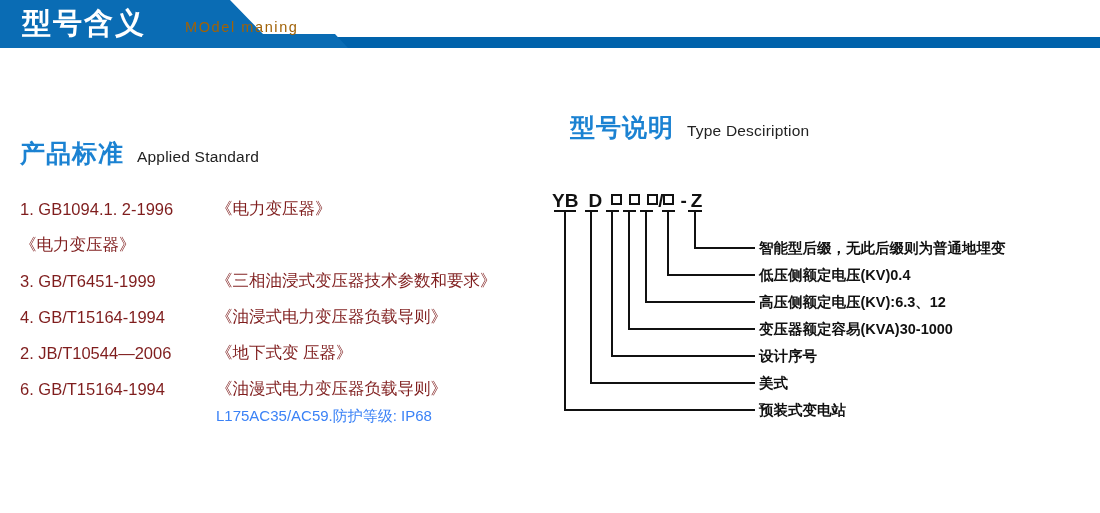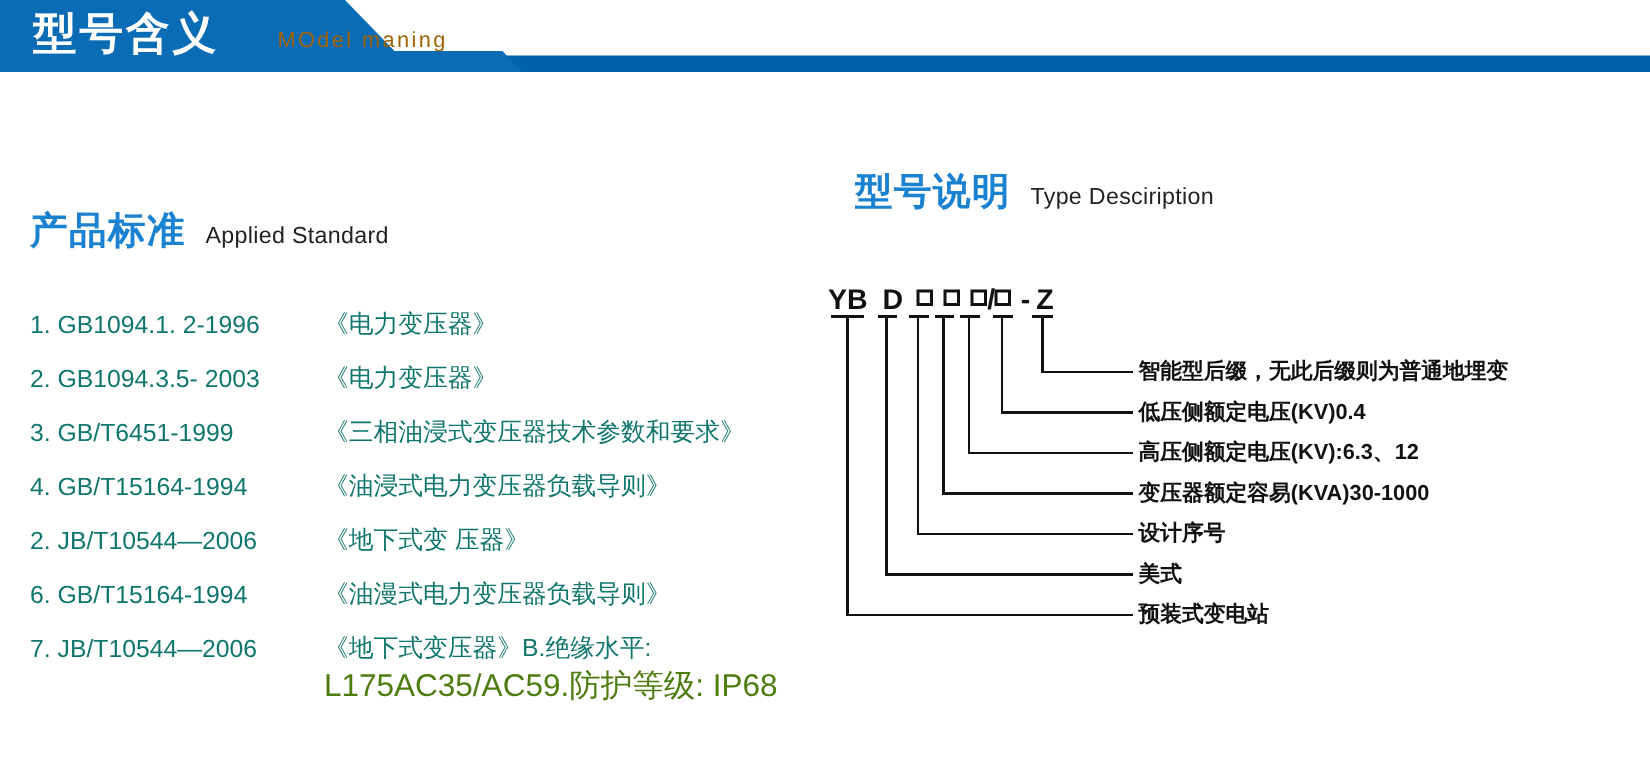--- a/index.html
+++ b/index.html
@@ -88,36 +88,36 @@
 
   
   .std-list {
     position: absolute;
     left: 20px;
     top: 191px;
     width: 530px;
   }
   .std-row {
     display: flex;
-    align-items: flex-end;
+    align-items: center;
     height: 36px;
     font-size: 16.5px;
-    color: #0f766e;
+    color: #7f1d1d;
     white-space: nowrap;
   }
   .std-code {
     display: inline-block;
     width: 196px;
     flex: 0 0 196px;
   }
   .std-name { flex: 1 1 auto; }
   .std-cont {
     height: 36px;
-    font-size: 21px;
-    color: #4d7c0f;
+    font-size: 15px;
+    color: #3b82f6;
     padding-left: 196px;
     white-space: nowrap;
   }
 
   
   .model {
     position: absolute;
     left: 552px;
     top: 190px;
     width: 548px;
@@ -178,42 +178,37 @@
 <div class="sec-head" id="head-right">
   <span class="cn">型号说明</span><span class="en">Type Desciription</span>
 </div>
 
 <div class="std-list">
   <div class="std-row">
     <span class="std-code">1. GB1094.1. 2-1996</span>
     <span class="std-name">《电力变压器》</span>
   </div>
   <div class="std-row">
-    <span class="std-code">2. GB1094.3.5- 2003</span>
     <span class="std-name">《电力变压器》</span>
   </div>
   <div class="std-row">
     <span class="std-code">3. GB/T6451-1999</span>
     <span class="std-name">《三相油浸式变压器技术参数和要求》</span>
   </div>
   <div class="std-row">
     <span class="std-code">4. GB/T15164-1994</span>
     <span class="std-name">《油浸式电力变压器负载导则》</span>
   </div>
   <div class="std-row">
     <span class="std-code">2. JB/T10544—2006</span>
     <span class="std-name">《地下式变 压器》</span>
   </div>
   <div class="std-row">
     <span class="std-code">6. GB/T15164-1994</span>
     <span class="std-name">《油漫式电力变压器负载导则》</span>
-  </div>
-  <div class="std-row">
-    <span class="std-code">7. JB/T10544—2006</span>
-    <span class="std-name">《地下式变压器》B.绝缘水平:</span>
   </div>
   <div class="std-cont">L175AC35/AC59.防护等级: IP68</div>
 </div>
 
 <div class="model">
 
   <div class="model-code">
     <span>YB</span><span style="display:inline-block;width:10px"></span><span>D</span><span style="display:inline-block;width:9px"></span><span class="glyph-box"></span><span style="display:inline-block;width:7px"></span><span class="glyph-box"></span><span style="display:inline-block;width:7px"></span><span class="glyph-box"></span><span>/</span><span class="glyph-box"></span><span style="display:inline-block;width:6px"></span><span>-</span><span style="display:inline-block;width:4px"></span><span>Z</span>
   </div>
 

